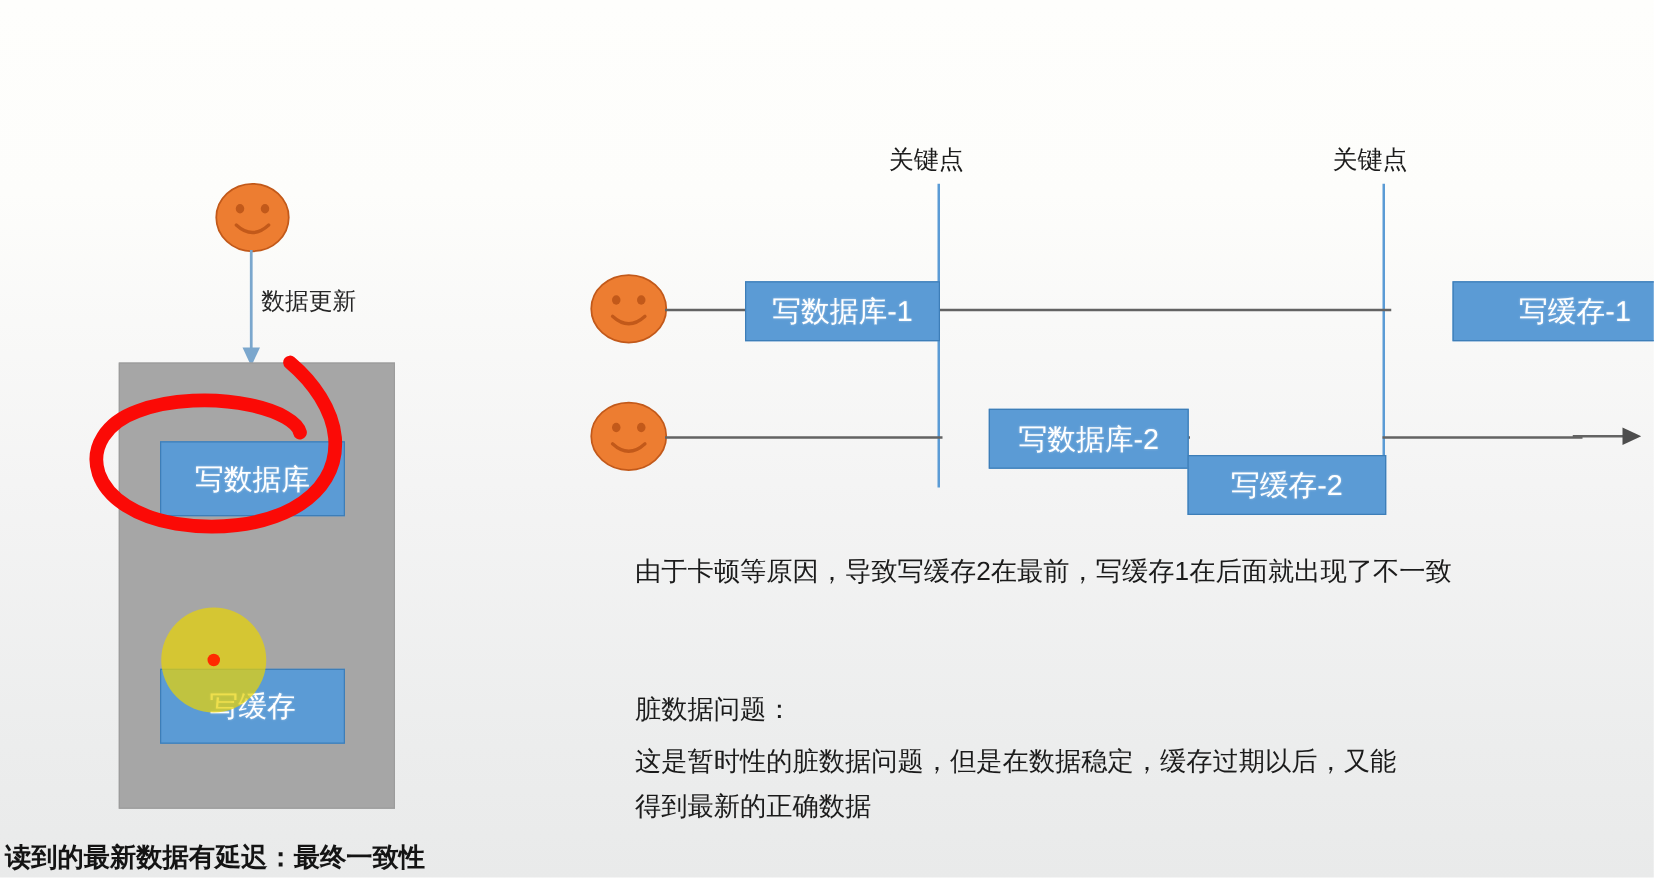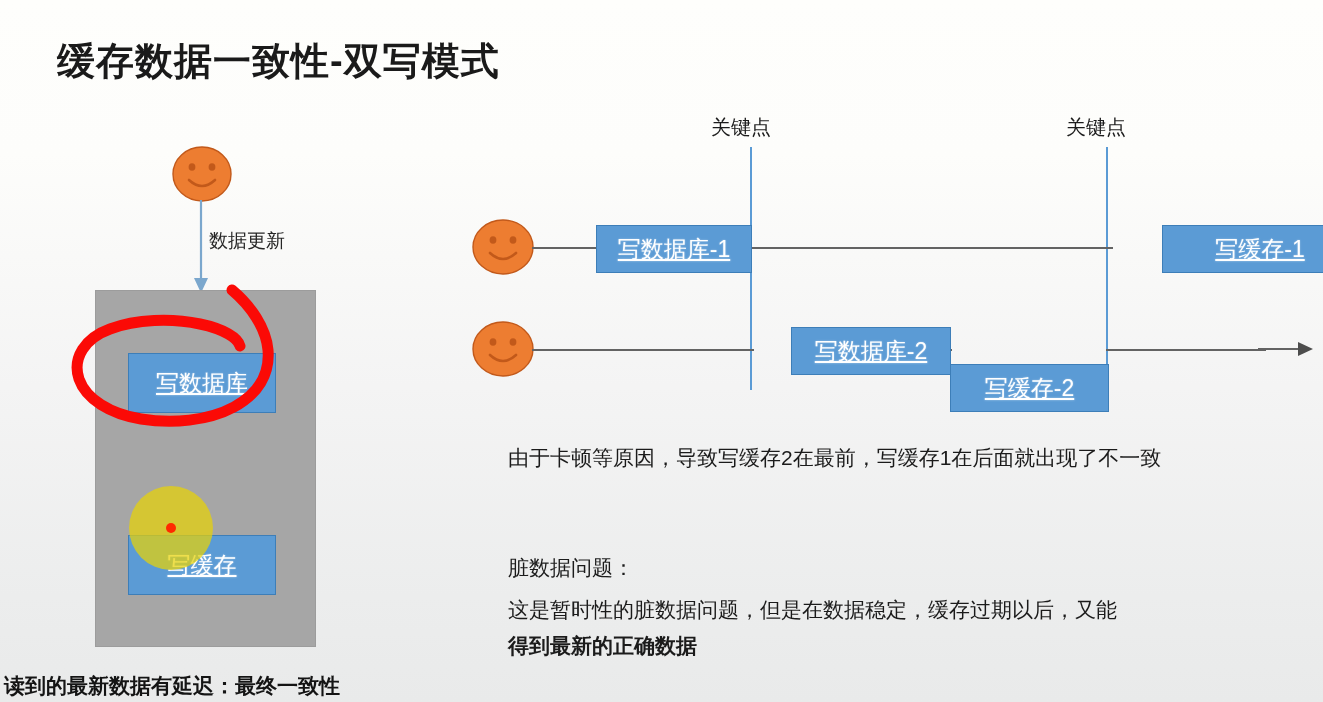--- a/index.html
+++ b/index.html
@@ -45,21 +45,20 @@
     position: absolute;
     background: #5b9bd5;
     border: 1px solid #3d7eb8;
     color: #ffffff;
     display: flex;
     align-items: center;
     justify-content: center;
     font-size: 23px;
     white-space: nowrap;
     text-shadow: 0 0 2px rgba(255,255,255,0.45);
-    text-decoration: underline;
   }
 
   .plain-text {
     position: absolute;
     color: #1c1c1c;
     white-space: nowrap;
   }
 
   
   #update-arrow-label {
@@ -104,21 +103,20 @@
     width: 1323px;
     height: 702px;
     pointer-events: none;
   }
 </style>
 </head>
 <body>
 
 <div id="slide">
 
-  <div id="title">缓存数据一致性-双写模式</div>
 
   <svg class="smiley" style="left:172px; top:145px;" width="60" height="58" viewBox="0 0 60 58">
     <ellipse cx="30" cy="29" rx="29" ry="27" fill="#ED7D31" stroke="#c2591a" stroke-width="1.4"></ellipse>
     <ellipse cx="20" cy="22" rx="3.4" ry="3.8" fill="#c2591a"></ellipse>
     <ellipse cx="40" cy="22" rx="3.4" ry="3.8" fill="#c2591a"></ellipse>
     <path d="M17 35 Q30 47 43 35" fill="none" stroke="#c2591a" stroke-width="2.6" stroke-linecap="round"></path>
   </svg>
 
   <svg class="smiley" style="left:190px; top:200px;" width="24" height="96" viewBox="0 0 24 96">
     <line x1="11" y1="0" x2="11" y2="80" stroke="#7ba7cd" stroke-width="2.2"></line>
@@ -203,15 +201,15 @@
   </div>
 
   <div class="blue-box" style="left:950px; top:327px; width:157px; height:46px;margin-top:37px;">
     <span>写缓存-2</span>
   </div>
 
   <div class="para" style="left:508px; top:441px;">由于卡顿等原因，导致写缓存2在最前，写缓存1在后面就出现了不一致</div>
 
   <div class="para" style="left:508px; top:551px;">脏数据问题：</div>
   <div class="para" style="left:508px; top:593px;text-align:right;">这是暂时性的脏数据问题，但是在数据稳定，缓存过期以后，又能</div>
-  <div class="para" style="left:508px; top:629px;font-weight:bold;">得到最新的正确数据</div>
+  <div class="para" style="left:508px; top:629px;">得到最新的正确数据</div>
 
 </div>
 
 </body></html>

